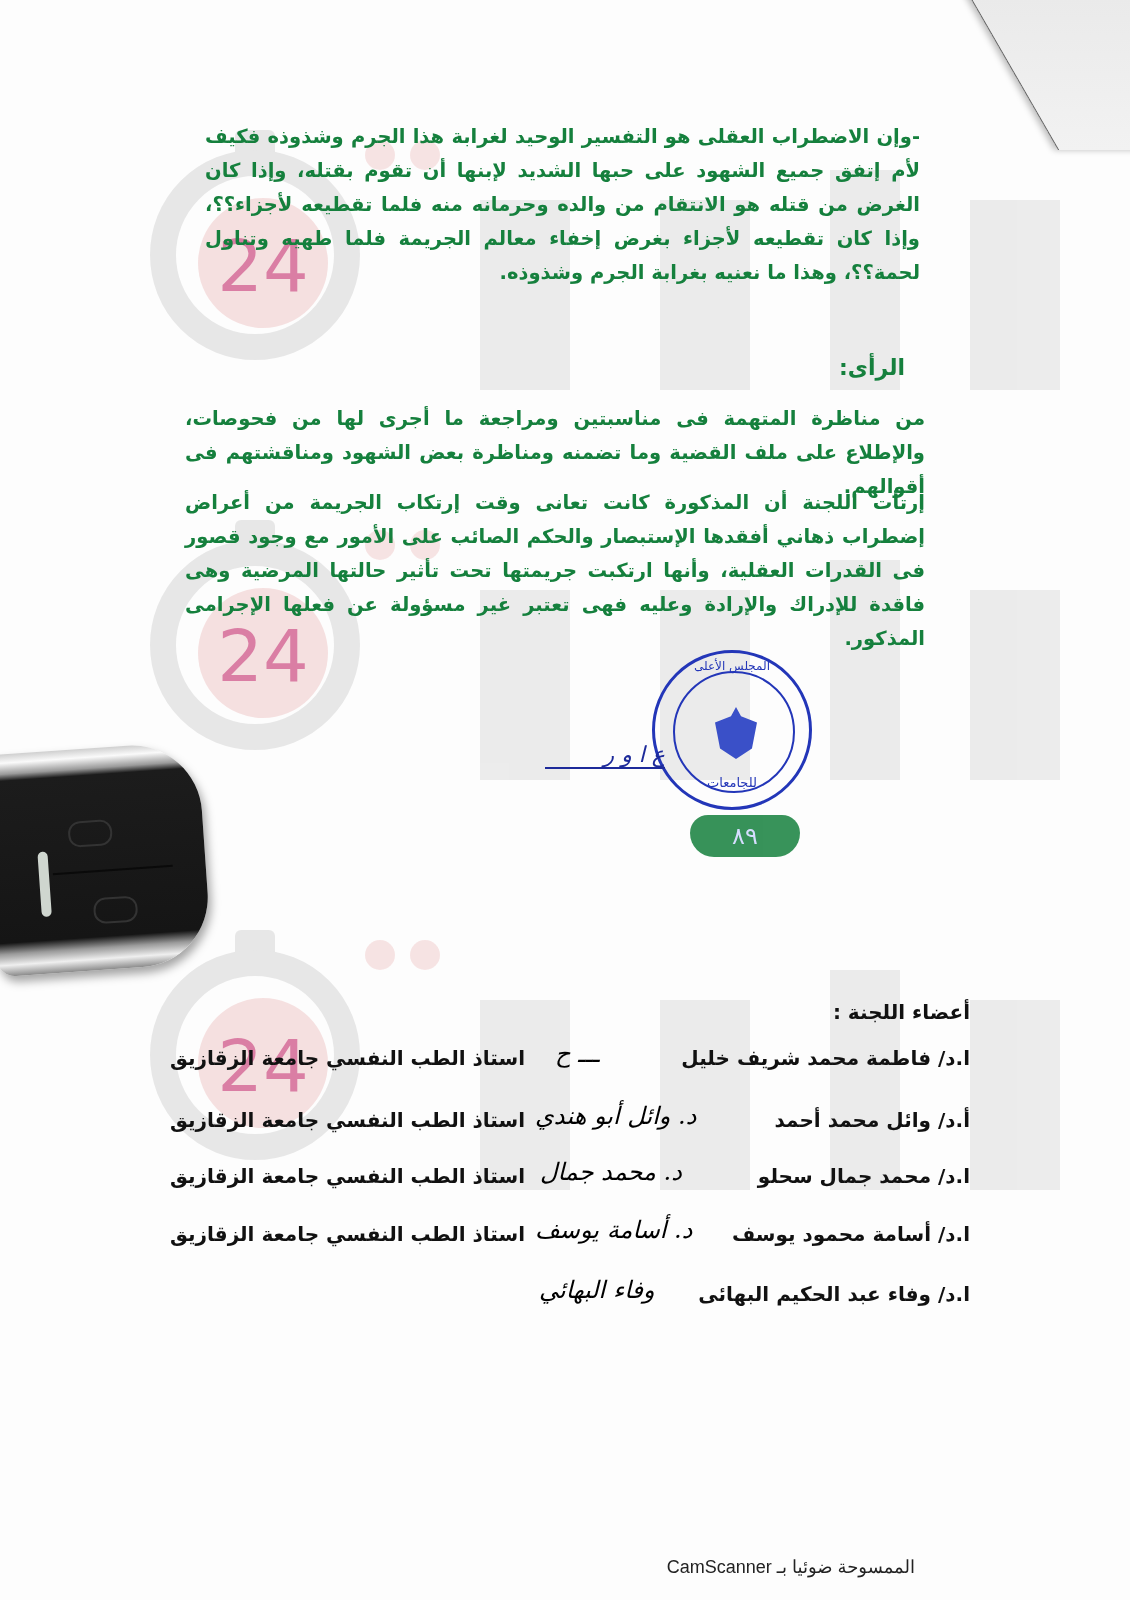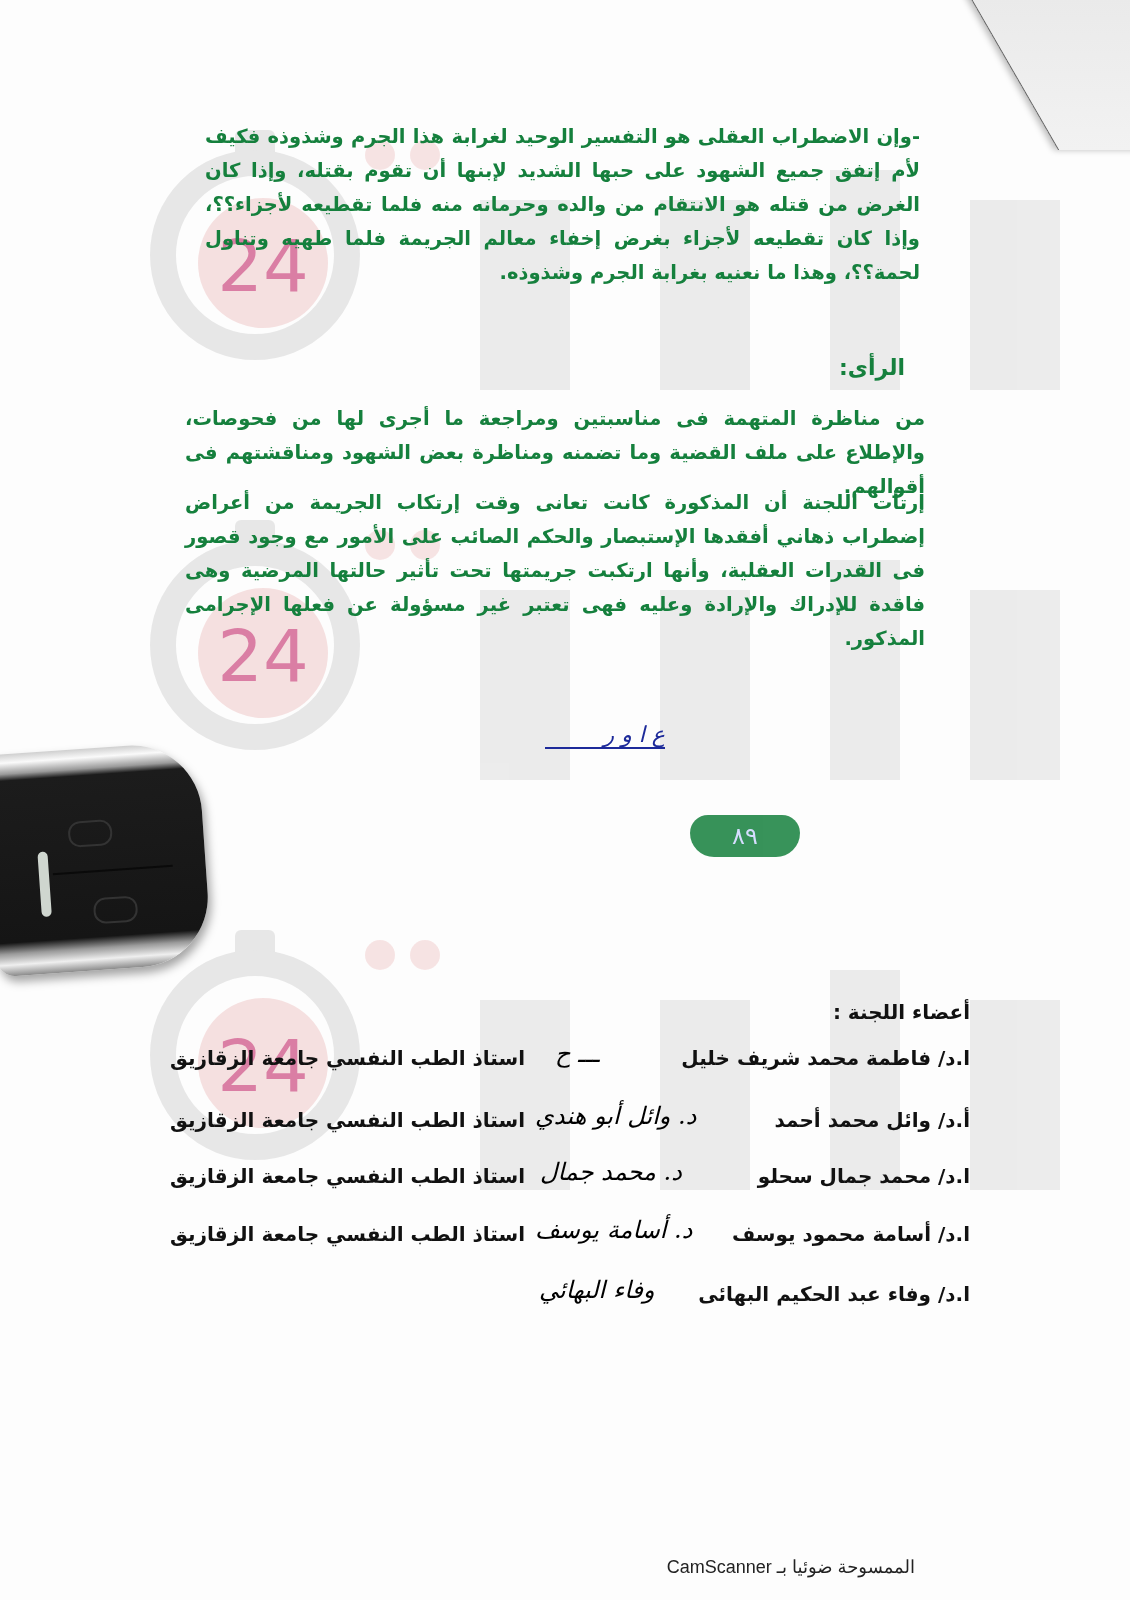--- a/index.html
+++ b/index.html
@@ -21,21 +21,21 @@
   .heading{right:225px;top:355px;font-size:22px;}
   .para2{left:185px;top:402px;width:740px;font-size:19.5px;line-height:34px;}
   .para3{left:185px;top:486px;width:740px;font-size:19.5px;line-height:34px;}
   
   .stamp{position:absolute;left:652px;top:650px;width:160px;height:160px;border-radius:50%;border:3px solid #2336b8;box-sizing:border-box;}
   .stamp-inner{position:absolute;left:18px;top:18px;width:118px;height:118px;border-radius:50%;border:2px solid #2336b8;}
   .stamp-eagle{position:absolute;left:40px;top:34px;width:42px;height:52px;background:#3a50c8;clip-path:polygon(50% 0,62% 18%,100% 30%,88% 80%,50% 100%,12% 80%,0 30%,38% 18%);}
   .stamp-top{position:absolute;left:0;top:6px;width:154px;text-align:center;color:#2336b8;font-size:12px;}
   .stamp-bottom{position:absolute;left:0;top:122px;width:154px;text-align:center;color:#2336b8;font-size:13px;}
   .stamp-num{position:absolute;left:690px;top:815px;width:110px;height:42px;background:#15803d;border-radius:30px 30px 40px 40px;color:#cfd8ff;text-align:center;font-size:24px;line-height:42px;opacity:0.85;}
-  .sig{position:absolute;color:#1d2a9a;font-family:"DejaVu Serif",serif;font-style:italic;}
+  .sig{position:absolute;color:#1d2a9a;font-family:"DejaVu Serif",serif;font-style:italic;margin-top:20px;}
   
   .committee-title{position:absolute;right:160px;top:1000px;direction:rtl;font-size:20px;font-weight:bold;color:#111;}
   .member{position:absolute;right:160px;width:800px;height:40px;direction:rtl;}
   .member .name{position:absolute;right:0;top:0;font-size:20px;font-weight:bold;color:#111;white-space:nowrap;}
   .member .title{position:absolute;left:0;top:0;font-size:20px;font-weight:bold;color:#111;white-space:nowrap;}
   .member .msig{position:absolute;top:-6px;color:#000000;font-family:"DejaVu Serif",serif;font-style:italic;font-size:24px;white-space:nowrap;text-align:center;}
   
   .key{position:absolute;left:-10px;top:748px;width:215px;height:222px;border-radius:18px 70px 70px 18px;background:linear-gradient(180deg,#cfcfcf 0,#fafafa 4%,#9a9a9a 9%,#1c1c1c 12%,#151515 85%,#9a9a9a 90%,#efefef 95%,#8a8a8a 100%);transform:rotate(-4deg);box-shadow:3px 6px 10px rgba(0,0,0,0.35);}
   .key .led{position:absolute;left:48px;top:100px;width:10px;height:65px;background:#cfd6cf;border-radius:5px;}
   .key .lock{position:absolute;left:80px;top:72px;width:40px;height:22px;border:2px solid #333;border-radius:12px;}
@@ -85,20 +85,27 @@
     <div class="bar" style="left:520px;top:70px;width:90px;height:190px;"></div>
     <div class="bar" style="left:690px;top:40px;width:70px;height:220px;"></div>
     <div class="bar" style="left:830px;top:70px;width:90px;height:190px;"></div>
   </div>
 
   <div class="txt para1">-وإن الاضطراب العقلى هو التفسير الوحيد لغرابة هذا الجرم وشذوذه فكيف لأم إتفق جميع الشهود على حبها الشديد لإبنها أن تقوم بقتله، وإذا كان الغرض من قتله هو الانتقام من والده وحرمانه منه فلما تقطيعه لأجزاء؟؟، وإذا كان تقطيعه لأجزاء بغرض إخفاء معالم الجريمة فلما طهيه وتناول لحمة؟؟، وهذا ما نعنيه بغرابة الجرم وشذوذه.</div>
   <div class="txt heading">الرأى:</div>
   <div class="txt para3">إرتأت اللجنة أن المذكورة كانت تعانى وقت إرتكاب الجريمة من أعراض إضطراب ذهاني أفقدها الإستبصار والحكم الصائب على الأمور مع وجود قصور فى القدرات العقلية، وأنها ارتكبت جريمتها تحت تأثير حالتها المرضية وهى فاقدة للإدراك والإرادة وعليه فهى تعتبر غير مسؤولة عن فعلها الإجرامى المذكور.</div>
   <div class="txt para2">من مناظرة المتهمة فى مناسبتين ومراجعة ما أجرى لها من فحوصات، والإطلاع على ملف القضية وما تضمنه ومناظرة بعض الشهود ومناقشتهم فى أقوالهم.</div>
 
+  <div class="stamp">
+    <div class="stamp-top">المجلس الأعلى</div>
+    <div class="stamp-inner">
+      <div class="stamp-eagle"></div>
+    </div>
+    <div class="stamp-bottom">للجامعات</div>
+  </div>
   <div class="stamp-num">٨٩</div>
   <div class="sig" style="left:545px;top:722px;font-size:22px;border-bottom:2px solid #1d2a9a;width:120px;text-align:right;direction:rtl;">ع ا و ر</div>
 
   <div class="key">
     <div class="led"></div>
     <div class="lock"></div>
     <div class="split"></div>
     <div class="unlock"></div>
   </div>
 

